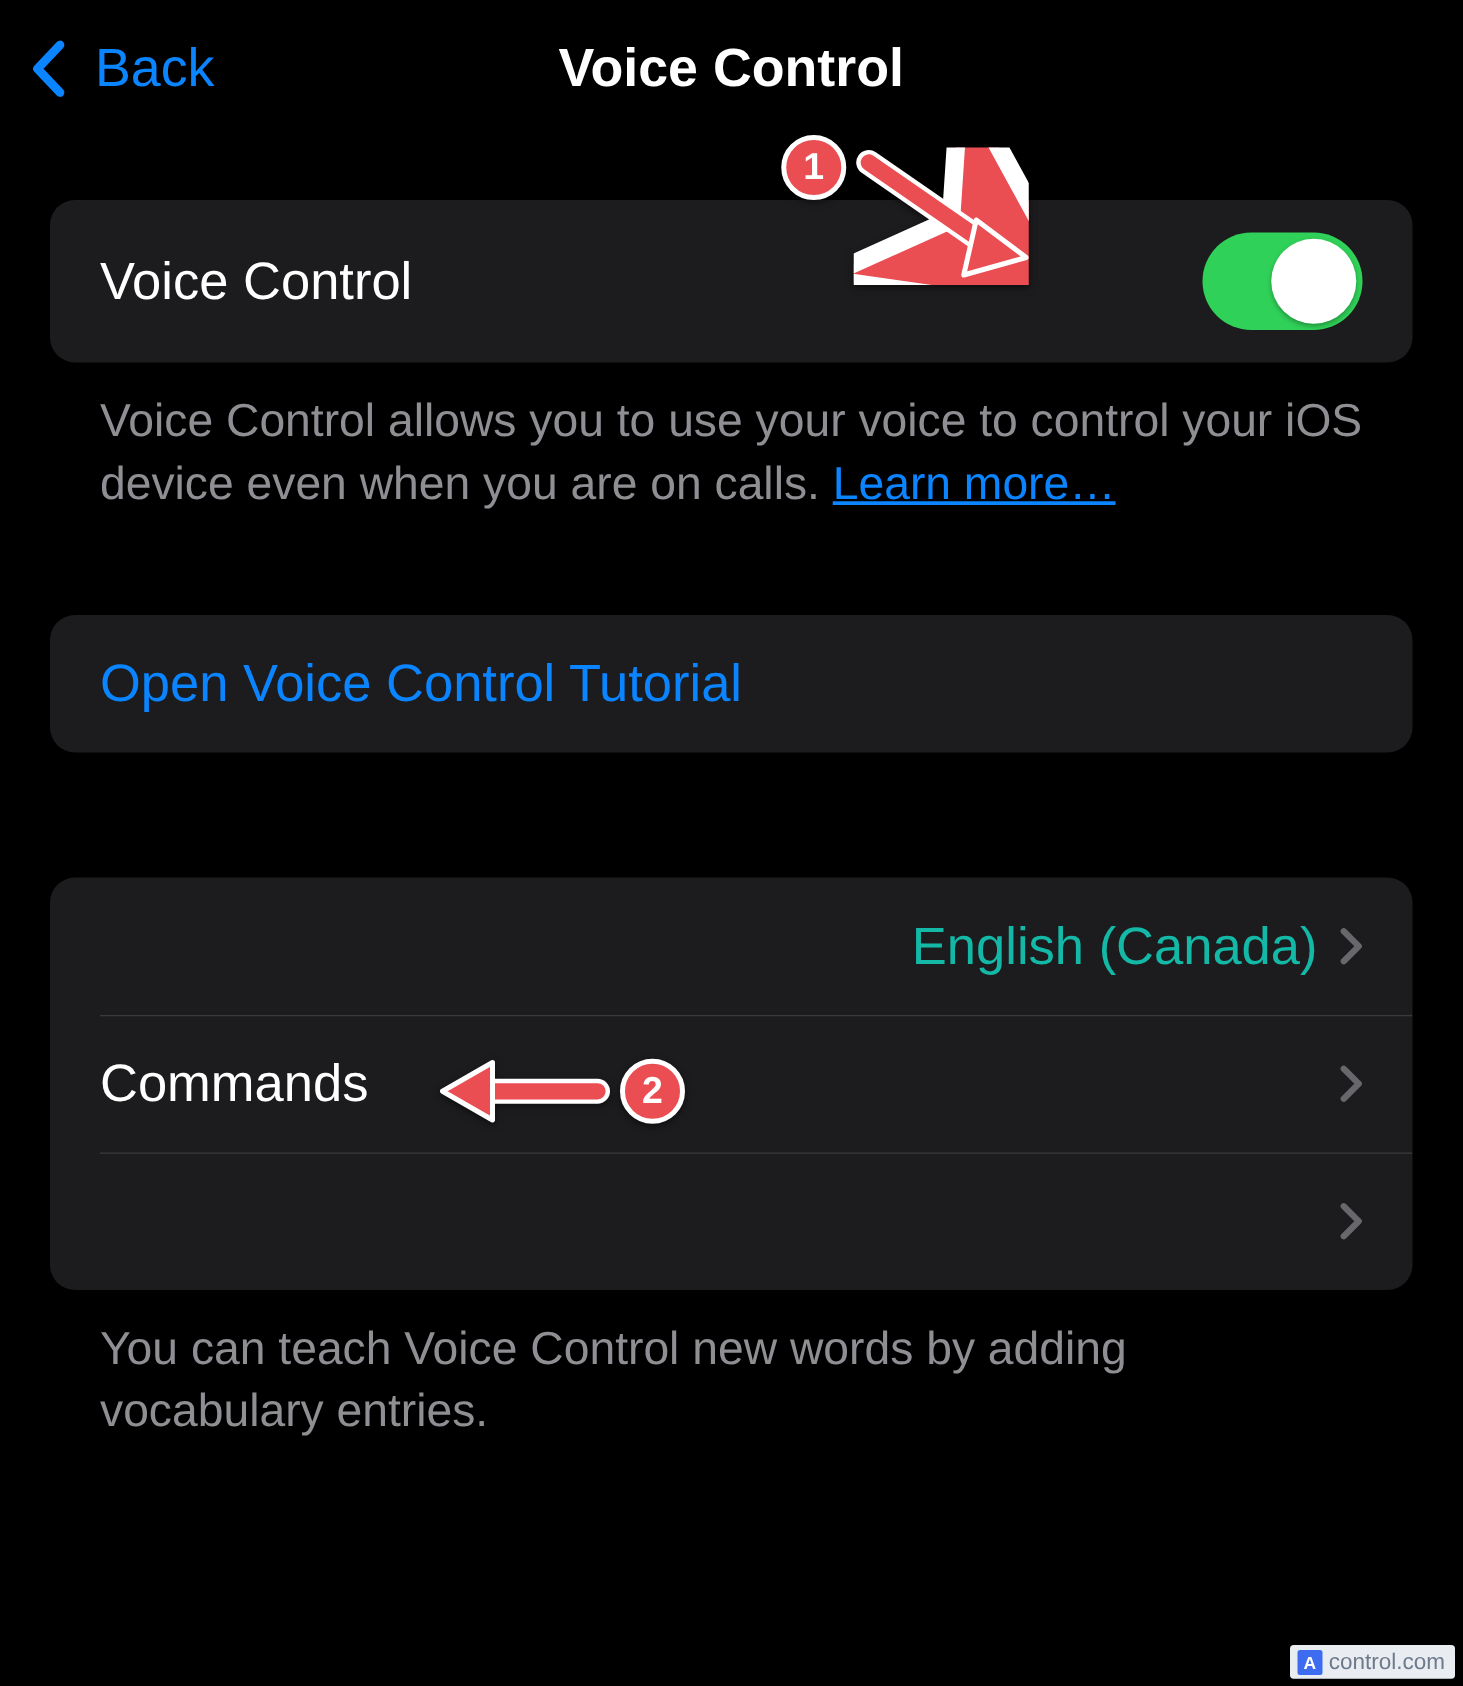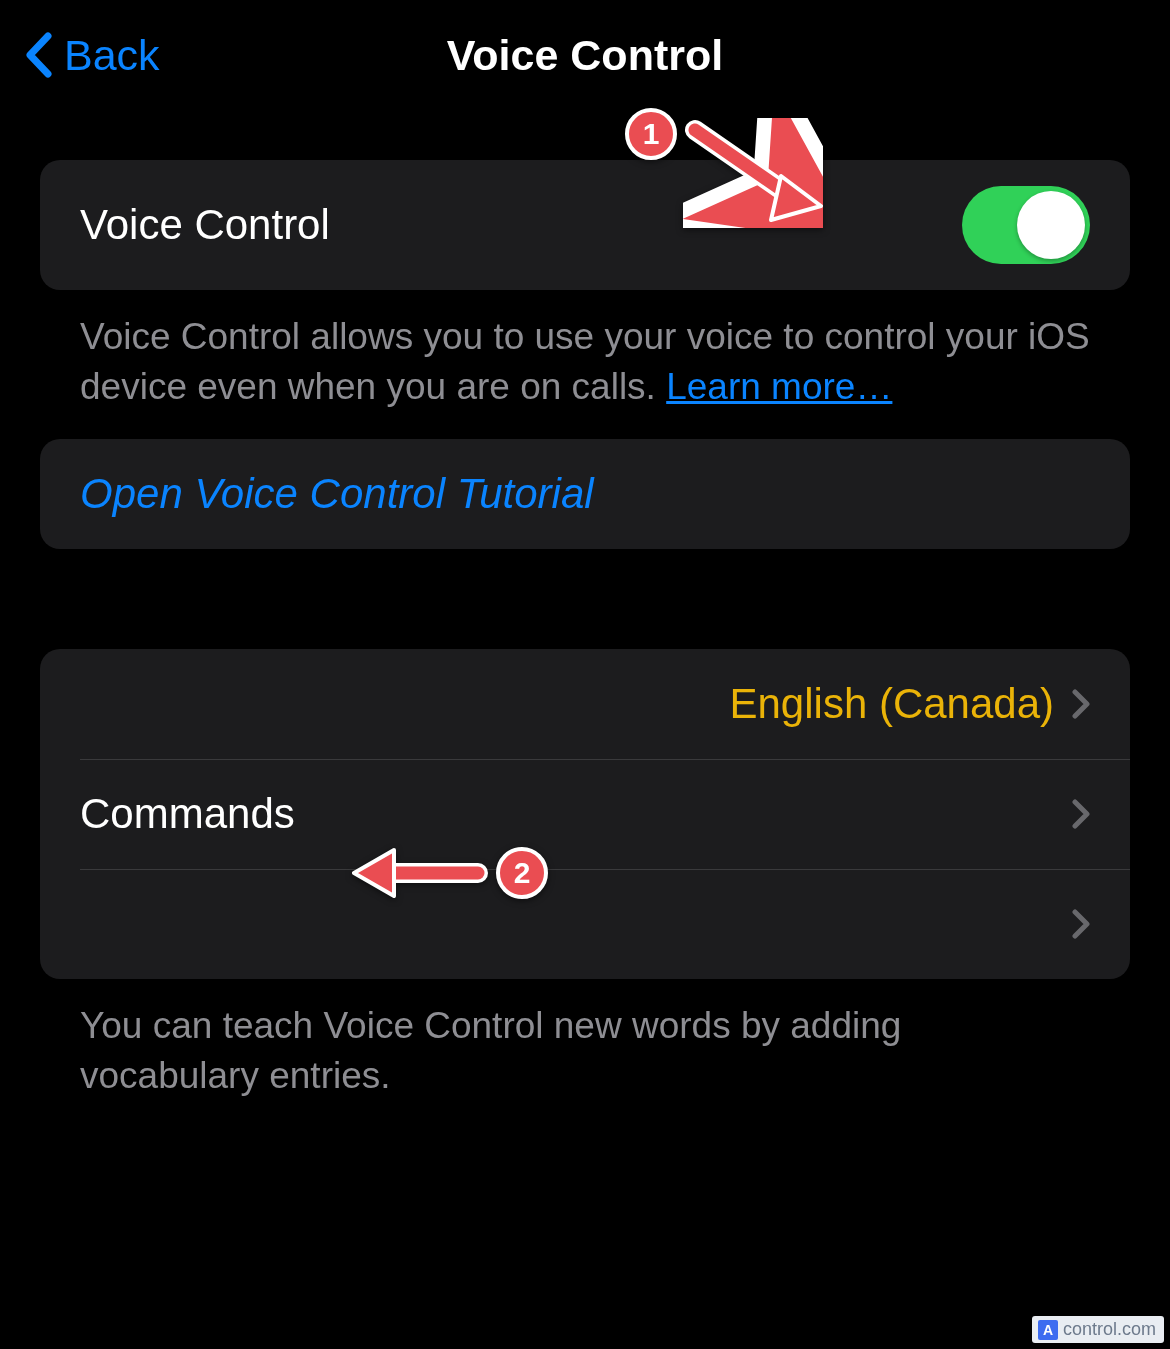--- a/index.html
+++ b/index.html
@@ -15,21 +15,21 @@
     .nav-header {
       display: flex;
       align-items: center;
       padding: 30px 24px 30px 24px;
       position: relative;
       height: 110px;
     }
     .back-button {
       display: flex;
       align-items: center;
-      gap: 12px;
+      gap: 24px;
       color: #0a84ff;
       font-size: 43px;
       cursor: pointer;
     }
     .back-chevron {
       width: 28px;
       height: 46px;
     }
     .back-chevron svg { display: block; }
     .page-title {
@@ -60,21 +60,21 @@
       min-height: 110px;
     }
     .cell + .cell {
       border-top: 1px solid #3a3a3c;
       margin-left: 40px;
       padding-left: 0;
       text-align: right;
     }
     .cell-label { color: #ffffff; }
     .cell-value {
-      color: #eab308;
+      color: #14b8a6;
       margin-left: auto;
       margin-right: 18px;
     }
     .cell-link { color: #0a84ff; }
     .chevron-right {
       width: 18px;
       height: 30px;
       flex-shrink: 0;
     }
     .chevron-right svg { display: block; }
@@ -82,21 +82,21 @@
       color: #8e8e93;
       font-size: 37px;
       line-height: 1.35;
       padding: 22px 40px 0 40px;
     }
     .footer-link {
       color: #0a84ff;
       cursor: pointer;
       text-decoration: underline;
     }
-    .section2 { margin-top: 27px; font-style: italic; }
+    .section2 { margin-top: 80px; }
     .section3 { margin-top: 100px; }
     .toggle {
       position: relative;
       width: 128px;
       height: 78px;
       background: #30d158;
       border-radius: 39px;
       cursor: pointer;
       flex-shrink: 0;
     }

